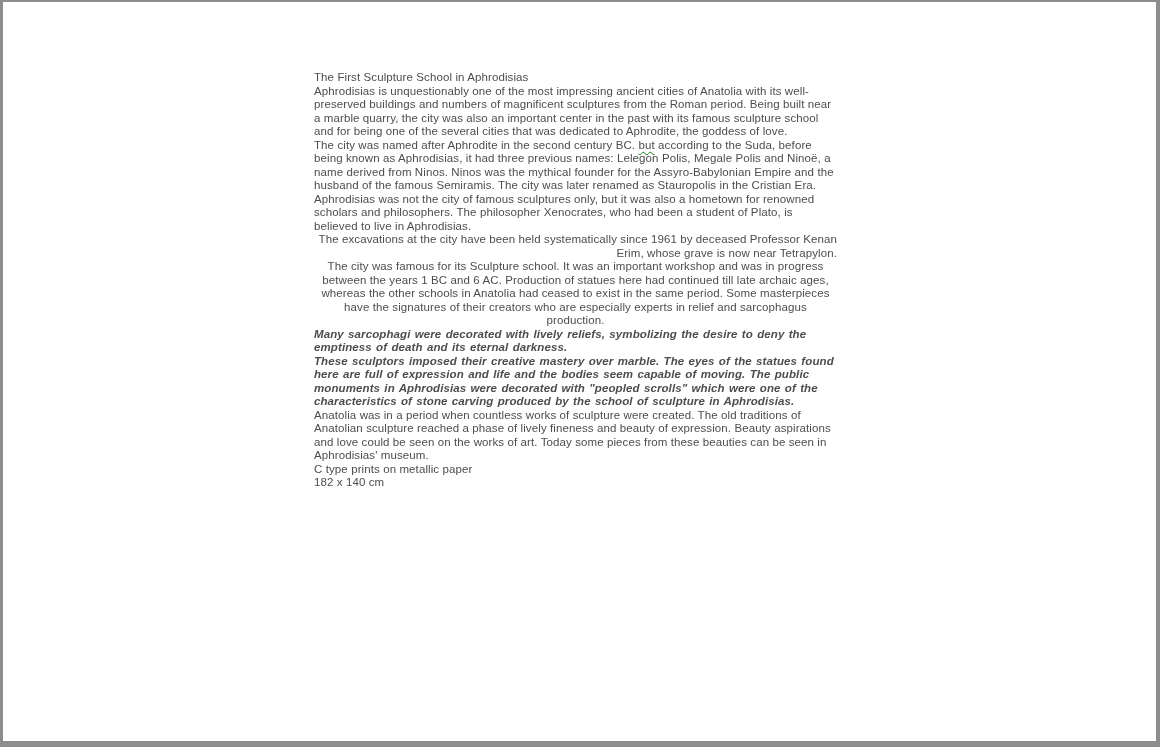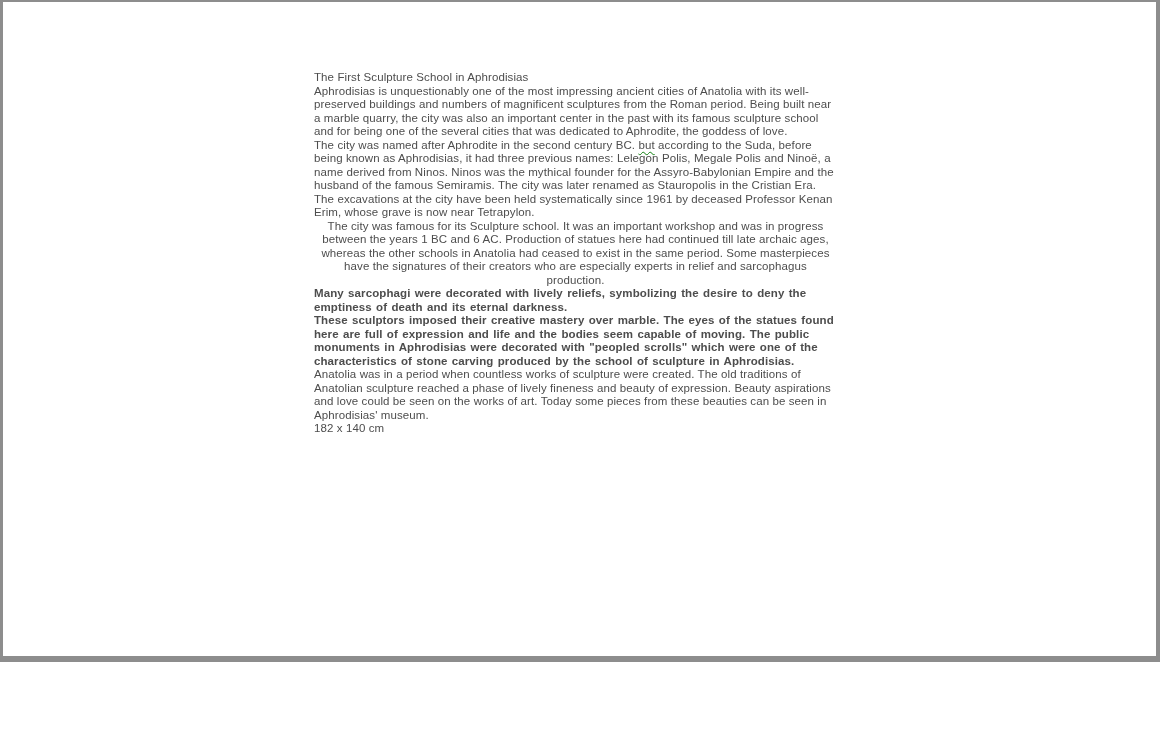--- a/index.html
+++ b/index.html
@@ -3,21 +3,21 @@
 <meta charset="utf-8">
 <style>
   html, body {
     margin: 0;
     padding: 0;
     background: #ffffff;
   }
   .page {
     position: relative;
     width: 1160px;
-    height: 662px;
+    height: 747px;
     box-sizing: border-box;
     background: #ffffff;
     border-style: solid;
     border-color: var(--border, #8d8d8d);
     border-width: 2px 4px 6px 3px;
     font-family: "Liberation Sans", "DejaVu Sans", sans-serif;
     color: var(--text, #4d4d4d);
     overflow: hidden;
   }
   .content {
@@ -27,23 +27,23 @@
     width: 523px;
     font-size: 11.5px;
     line-height: 13.5px;
     letter-spacing: 0.1px;
   }
   .content p { margin: 0; }
   .title   { margin-bottom: 31px; }
   .p1      { margin-bottom: 14px; }
   .p2      { margin-bottom: 14px; }
   .p3      { margin-bottom: 14px; }
-  .p4      { margin-bottom: 28px; }
+  .p4      { margin-bottom: 28px; text-align: right; }
   .p5      { margin-bottom: 16px; text-align: center; }
-  .p6      { margin-bottom: 14px; font-weight: bold; white-space: pre-line; word-spacing: 1px; }
+  .p6      { margin-bottom: 14px; font-weight: bold; white-space: pre-line; word-spacing: 1px; font-style: italic; }
   .p7      { margin-bottom: 40px; }
   .squiggle {
     text-decoration: underline;
     text-decoration-style: wavy;
     text-decoration-color: var(--grammar, #108010);
     text-decoration-thickness: 1px;
     text-underline-offset: 2px;
     text-align: right;
   }
   .credits div { margin: 0; }
@@ -53,28 +53,30 @@
 
 <div class="page">
   <div class="content">
 
     <p class="title">The First Sculpture School in Aphrodisias</p>
 
     <p class="p1">Aphrodisias is unquestionably one of the most impressing ancient cities of Anatolia with its well-preserved buildings and numbers of magnificent sculptures from the Roman period. Being built near a marble quarry, the city was also an important center in the past with its famous sculpture school and for being one of the several cities that was dedicated to Aphrodite, the goddess of love.</p>
 
     <p class="p2"><span>The city was named after Aphrodite in the second century BC. </span><span class="squiggle">but</span><span> according to the Suda, before being known as Aphrodisias, it had three previous names: Lelegon Polis, Megale Polis and Ninoë, a name derived from Ninos. Ninos was the mythical founder for the Assyro-Babylonian Empire and the husband of the famous Semiramis. The city was later renamed as Stauropolis in the Cristian Era.</span></p>
 
+    <p class="p3">Aphrodisias was not the city of famous sculptures only, but it was also a hometown for renowned scholars and philosophers. The philosopher Xenocrates, who had been a student of Plato, is believed to live in Aphrodisias.</p>
 
     <p class="p4">The excavations at the city have been held systematically since 1961 by deceased Professor Kenan Erim, whose grave is now near Tetrapylon.</p>
 
     <p class="p5">The city was famous for its Sculpture school. It was an important workshop and was in progress between the years 1 BC and 6 AC. Production of statues here had continued till late archaic ages, whereas the other schools in Anatolia had ceased to exist in the same period. Some masterpieces have the signatures of their creators who are especially experts in relief and sarcophagus production.</p>
 
     <p class="p6">Many sarcophagi were decorated with lively reliefs, symbolizing the desire to deny the emptiness of death and its eternal darkness.
 These sculptors imposed their creative mastery over marble. The eyes of the statues found here are full of expression and life and the bodies seem capable of moving. The public monuments in Aphrodisias were decorated with "peopled scrolls" which were one of the characteristics of stone carving produced by the school of sculpture in Aphrodisias.</p>
 
     <p class="p7">Anatolia was in a period when countless works of sculpture were created. The old traditions of Anatolian sculpture reached a phase of lively fineness and beauty of expression. Beauty aspirations and love could be seen on the works of art. Today some pieces from these beauties can be seen in Aphrodisias' museum.</p>
 
     <div class="credits">
+      <div>C type prints on metallic paper</div>
       <div>182 x 140 cm</div>
     </div>
 
   </div>
 </div>
 
 </body></html>

